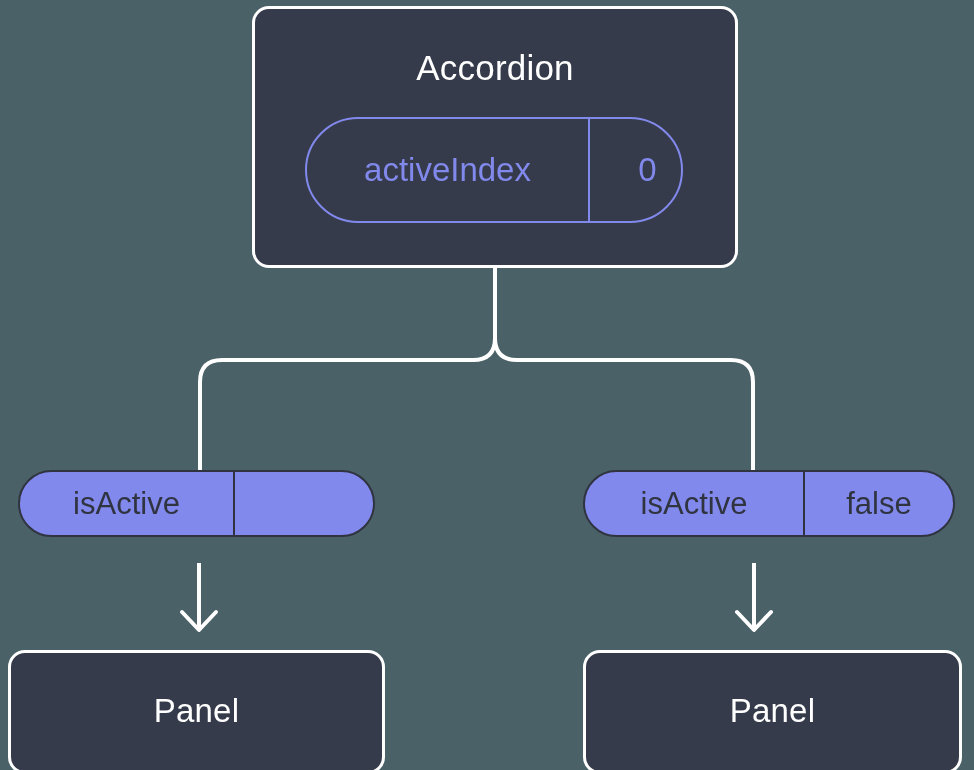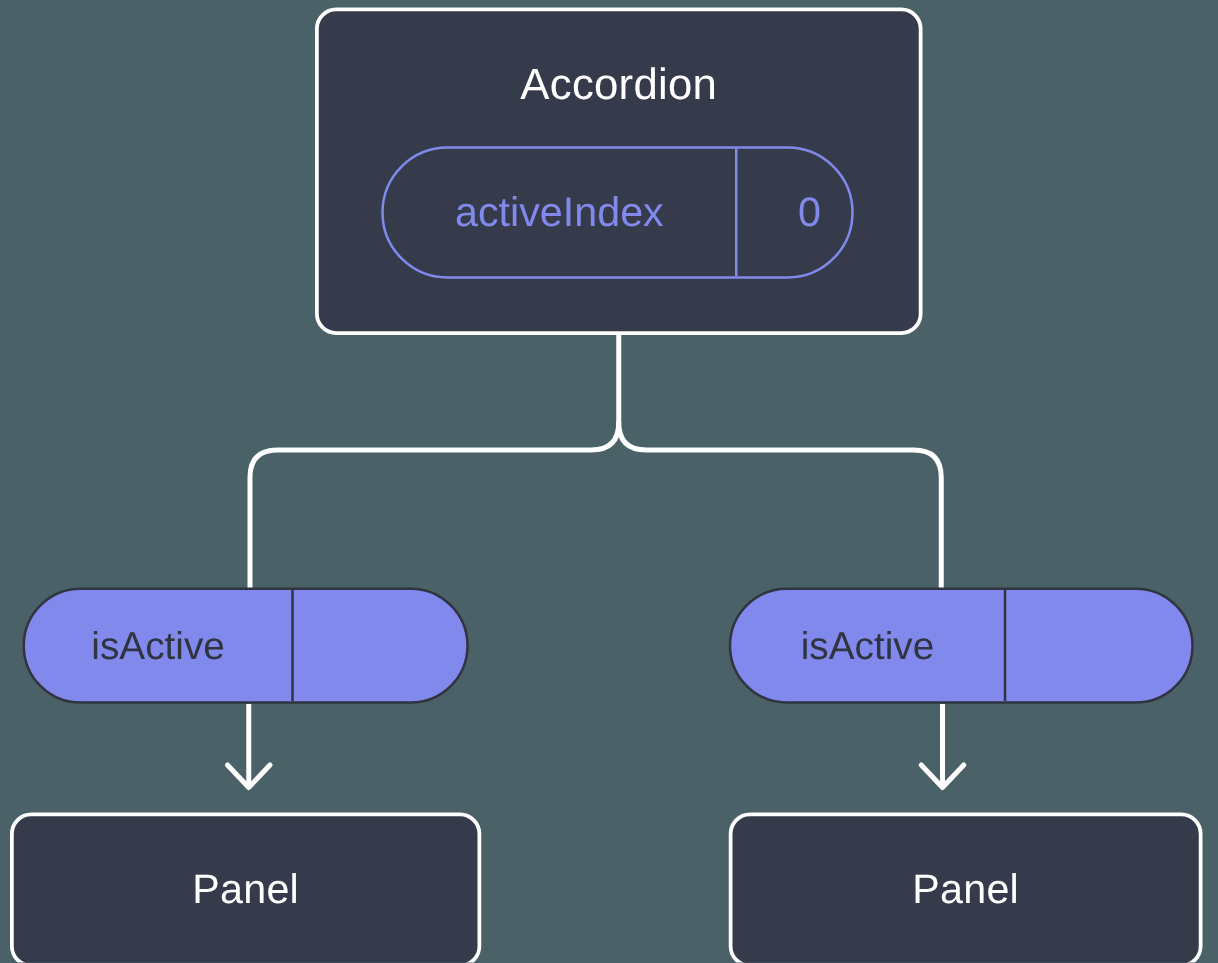--- a/index.html
+++ b/index.html
@@ -90,21 +90,21 @@
     font-weight: 400;
   }
 
   
   .prop-pill {
     position: absolute;
     box-sizing: border-box;
     background: #8289ec;
     border: 2px solid #2f3440;
     border-radius: 48px;
-    height: 93px;
+    height: 67px;
     display: flex;
     align-items: stretch;
     overflow: hidden;
   }
   .prop-pill .pill-key,
   .prop-pill .pill-val {
     display: flex;
     align-items: center;
     justify-content: center;
     color: #2f3440;
@@ -187,20 +187,21 @@
     <div class="pill-key">activeIndex</div>
     <div class="pill-val">0</div>
   </div>
 
   <div class="prop-pill" id="pill-left">
     <div class="pill-key">isActive</div>
   </div>
 
   <div class="prop-pill" id="pill-right">
     <div class="pill-key">isActive</div>
+    <div class="pill-val">false</div>
   </div>
 
   <div class="node-box" id="panel-left">
     <div class="node-title">Panel</div>
   </div>
 
   <div class="node-box" id="panel-right">
     <div class="node-title">Panel</div>
   </div>
 

